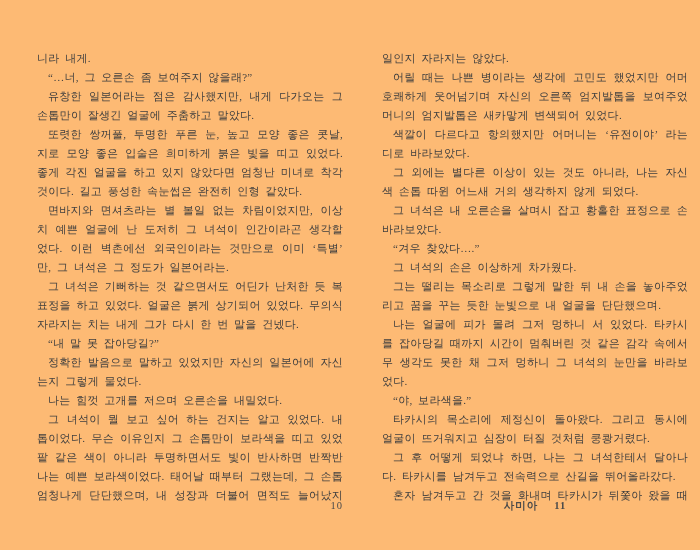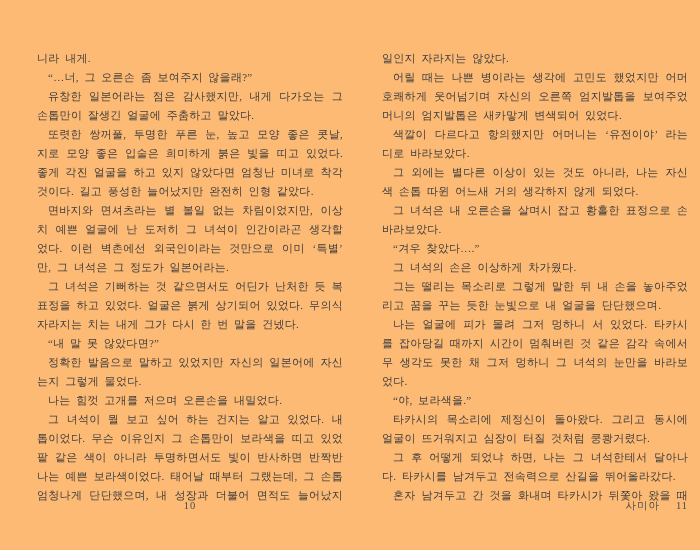--- a/index.html
+++ b/index.html
@@ -48,47 +48,47 @@
     position: absolute;
     top: 498px;
     left: 0;
     width: 100%;
     height: 16px;
     line-height: 16px;
     font-size: 10.5px;
     letter-spacing: 1px;
     color: #4a4a4a;
   }
-  .page.left  .footer { text-align: center; }
-  .page.right .footer { text-align: right; }
+  .page.left  .footer { text-align: right; }
+  .page.right .footer { text-align: center; font-weight: bold; }
   .footer .title { margin-right: 16px; }
 </style>
 </head>
 <body>
 
 <div class="book">
 
   <div class="page left">
     <div class="text">
         <div class="line">니라 내게.</div>
         <div class="line ind">“…너, 그 오른손 좀 보여주지 않을래?”</div>
         <div class="line ind fill">유창한 일본어라는 점은 감사했지만, 내게 다가오는 그 녀석의</div>
         <div class="line">손톱만이 잘생긴 얼굴에 주춤하고 말았다.</div>
         <div class="line ind fill">또렷한 쌍꺼풀, 투명한 푸른 눈, 높고 모양 좋은 콧날, 마찬가</div>
         <div class="line fill">지로 모양 좋은 입술은 희미하게 붉은 빛을 띠고 있었다. 보기</div>
         <div class="line fill">좋게 각진 얼굴을 하고 있지 않았다면 엄청난 미녀로 착각했을</div>
-        <div class="line">것이다. 길고 풍성한 늘어났지만 완전히 인형 같았다.</div>
+        <div class="line">것이다. 길고 풍성한 속눈썹은 완전히 인형 같았다.</div>
         <div class="line ind fill">면바지와 면셔츠라는 별 볼일 없는 차림이었지만, 이상하리만</div>
         <div class="line fill">치 예쁜 얼굴에 난 도저히 그 녀석이 인간이라곤 생각할 수 없</div>
         <div class="line fill">었다. 이런 벽촌에선 외국인이라는 것만으로 이미 ‘특별’ 했지</div>
         <div class="line">만, 그 녀석은 그 정도가 일본어라는.</div>
         <div class="line ind fill">그 녀석은 기뻐하는 것 같으면서도 어딘가 난처한 듯 복잡한</div>
         <div class="line fill">표정을 하고 있었다. 얼굴은 붉게 상기되어 있었다. 무의식중에</div>
         <div class="line">자라지는 치는 내게 그가 다시 한 번 말을 건넸다.</div>
-        <div class="line ind">“내 말 못 않았다면?”</div>
+        <div class="line ind">“내 말 못 잡아당길?”</div>
         <div class="line ind fill">정확한 발음으로 말하고 있었지만 자신의 일본어에 자신이 없</div>
         <div class="line">는지 그렇게 물었다.</div>
         <div class="line ind">나는 힘껏 고개를 저으며 오른손을 내밀었다.</div>
         <div class="line ind fill">그 녀석이 뭘 보고 싶어 하는 건지는 알고 있었다. 내 검지손</div>
         <div class="line fill">톱이었다. 무슨 이유인지 그 손톱만이 보라색을 띠고 있었다.</div>
         <div class="line fill">팥 같은 색이 아니라 투명하면서도 빛이 반사하면 반짝반짝 빛</div>
         <div class="line fill">나는 예쁜 보라색이었다. 태어날 때부터 그랬는데, 그 손톱만</div>
         <div class="line fill">엄청나게 단단했으며, 내 성장과 더불어 면적도 늘어났지만 웬</div>
       </div>
     <div class="footer">

